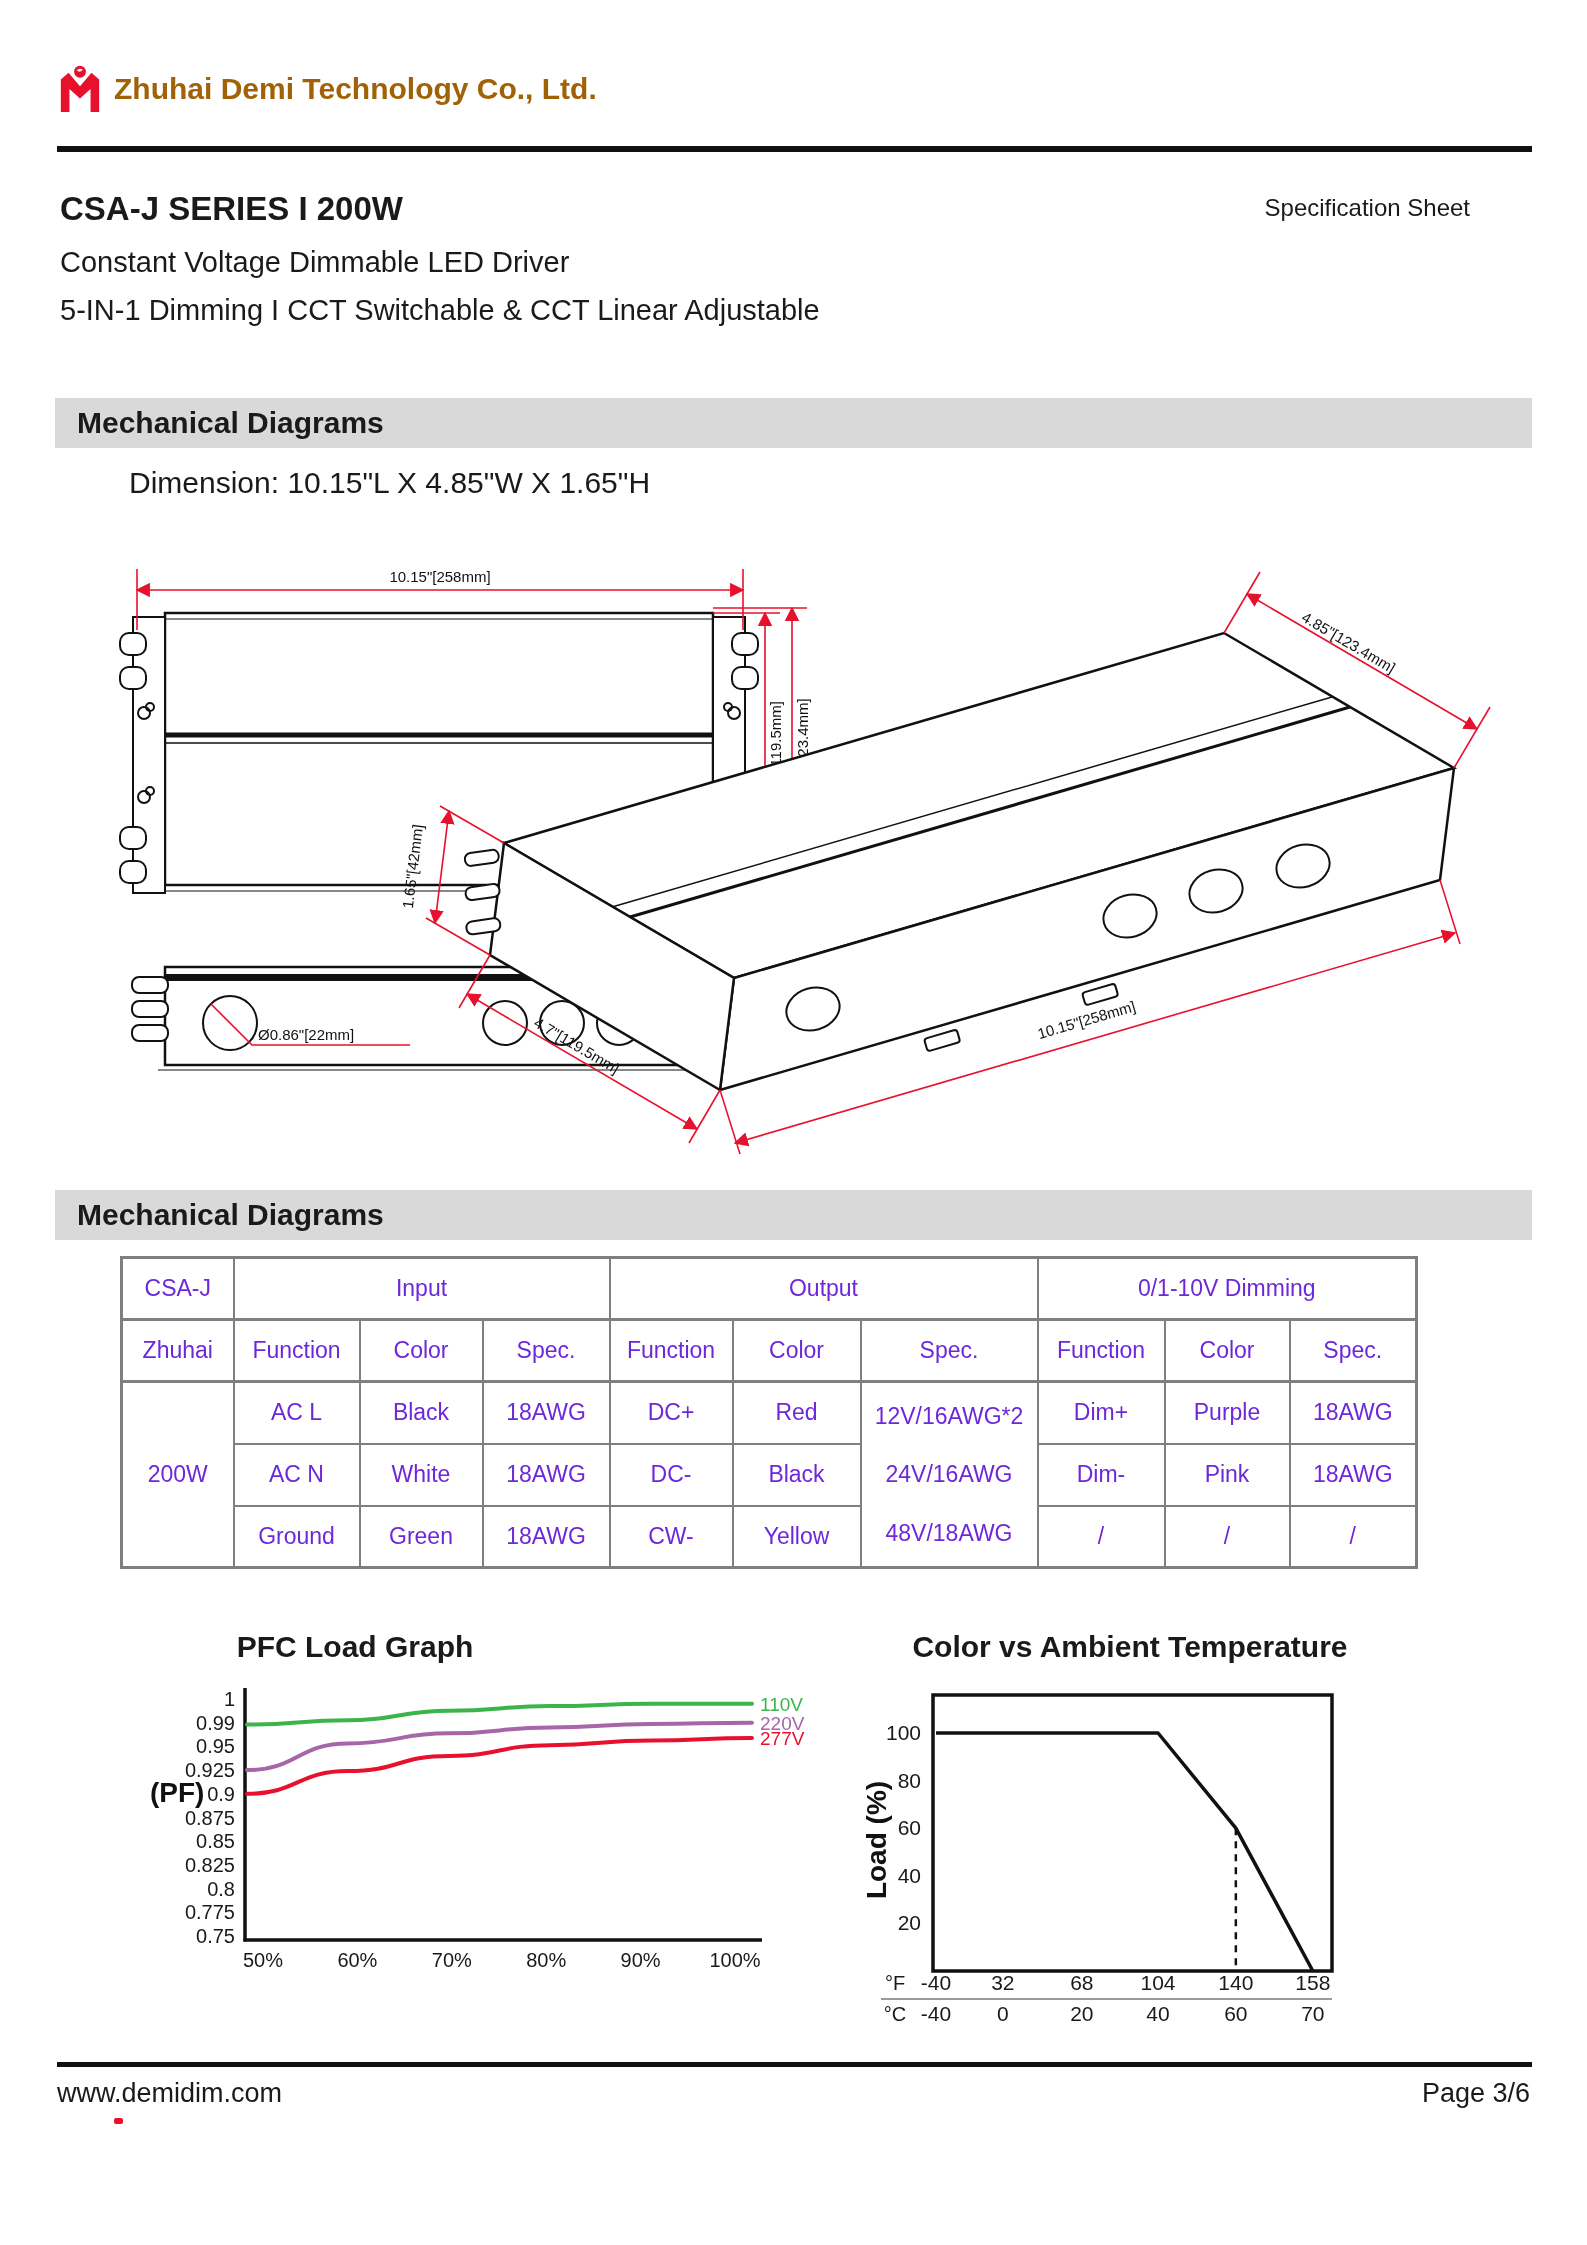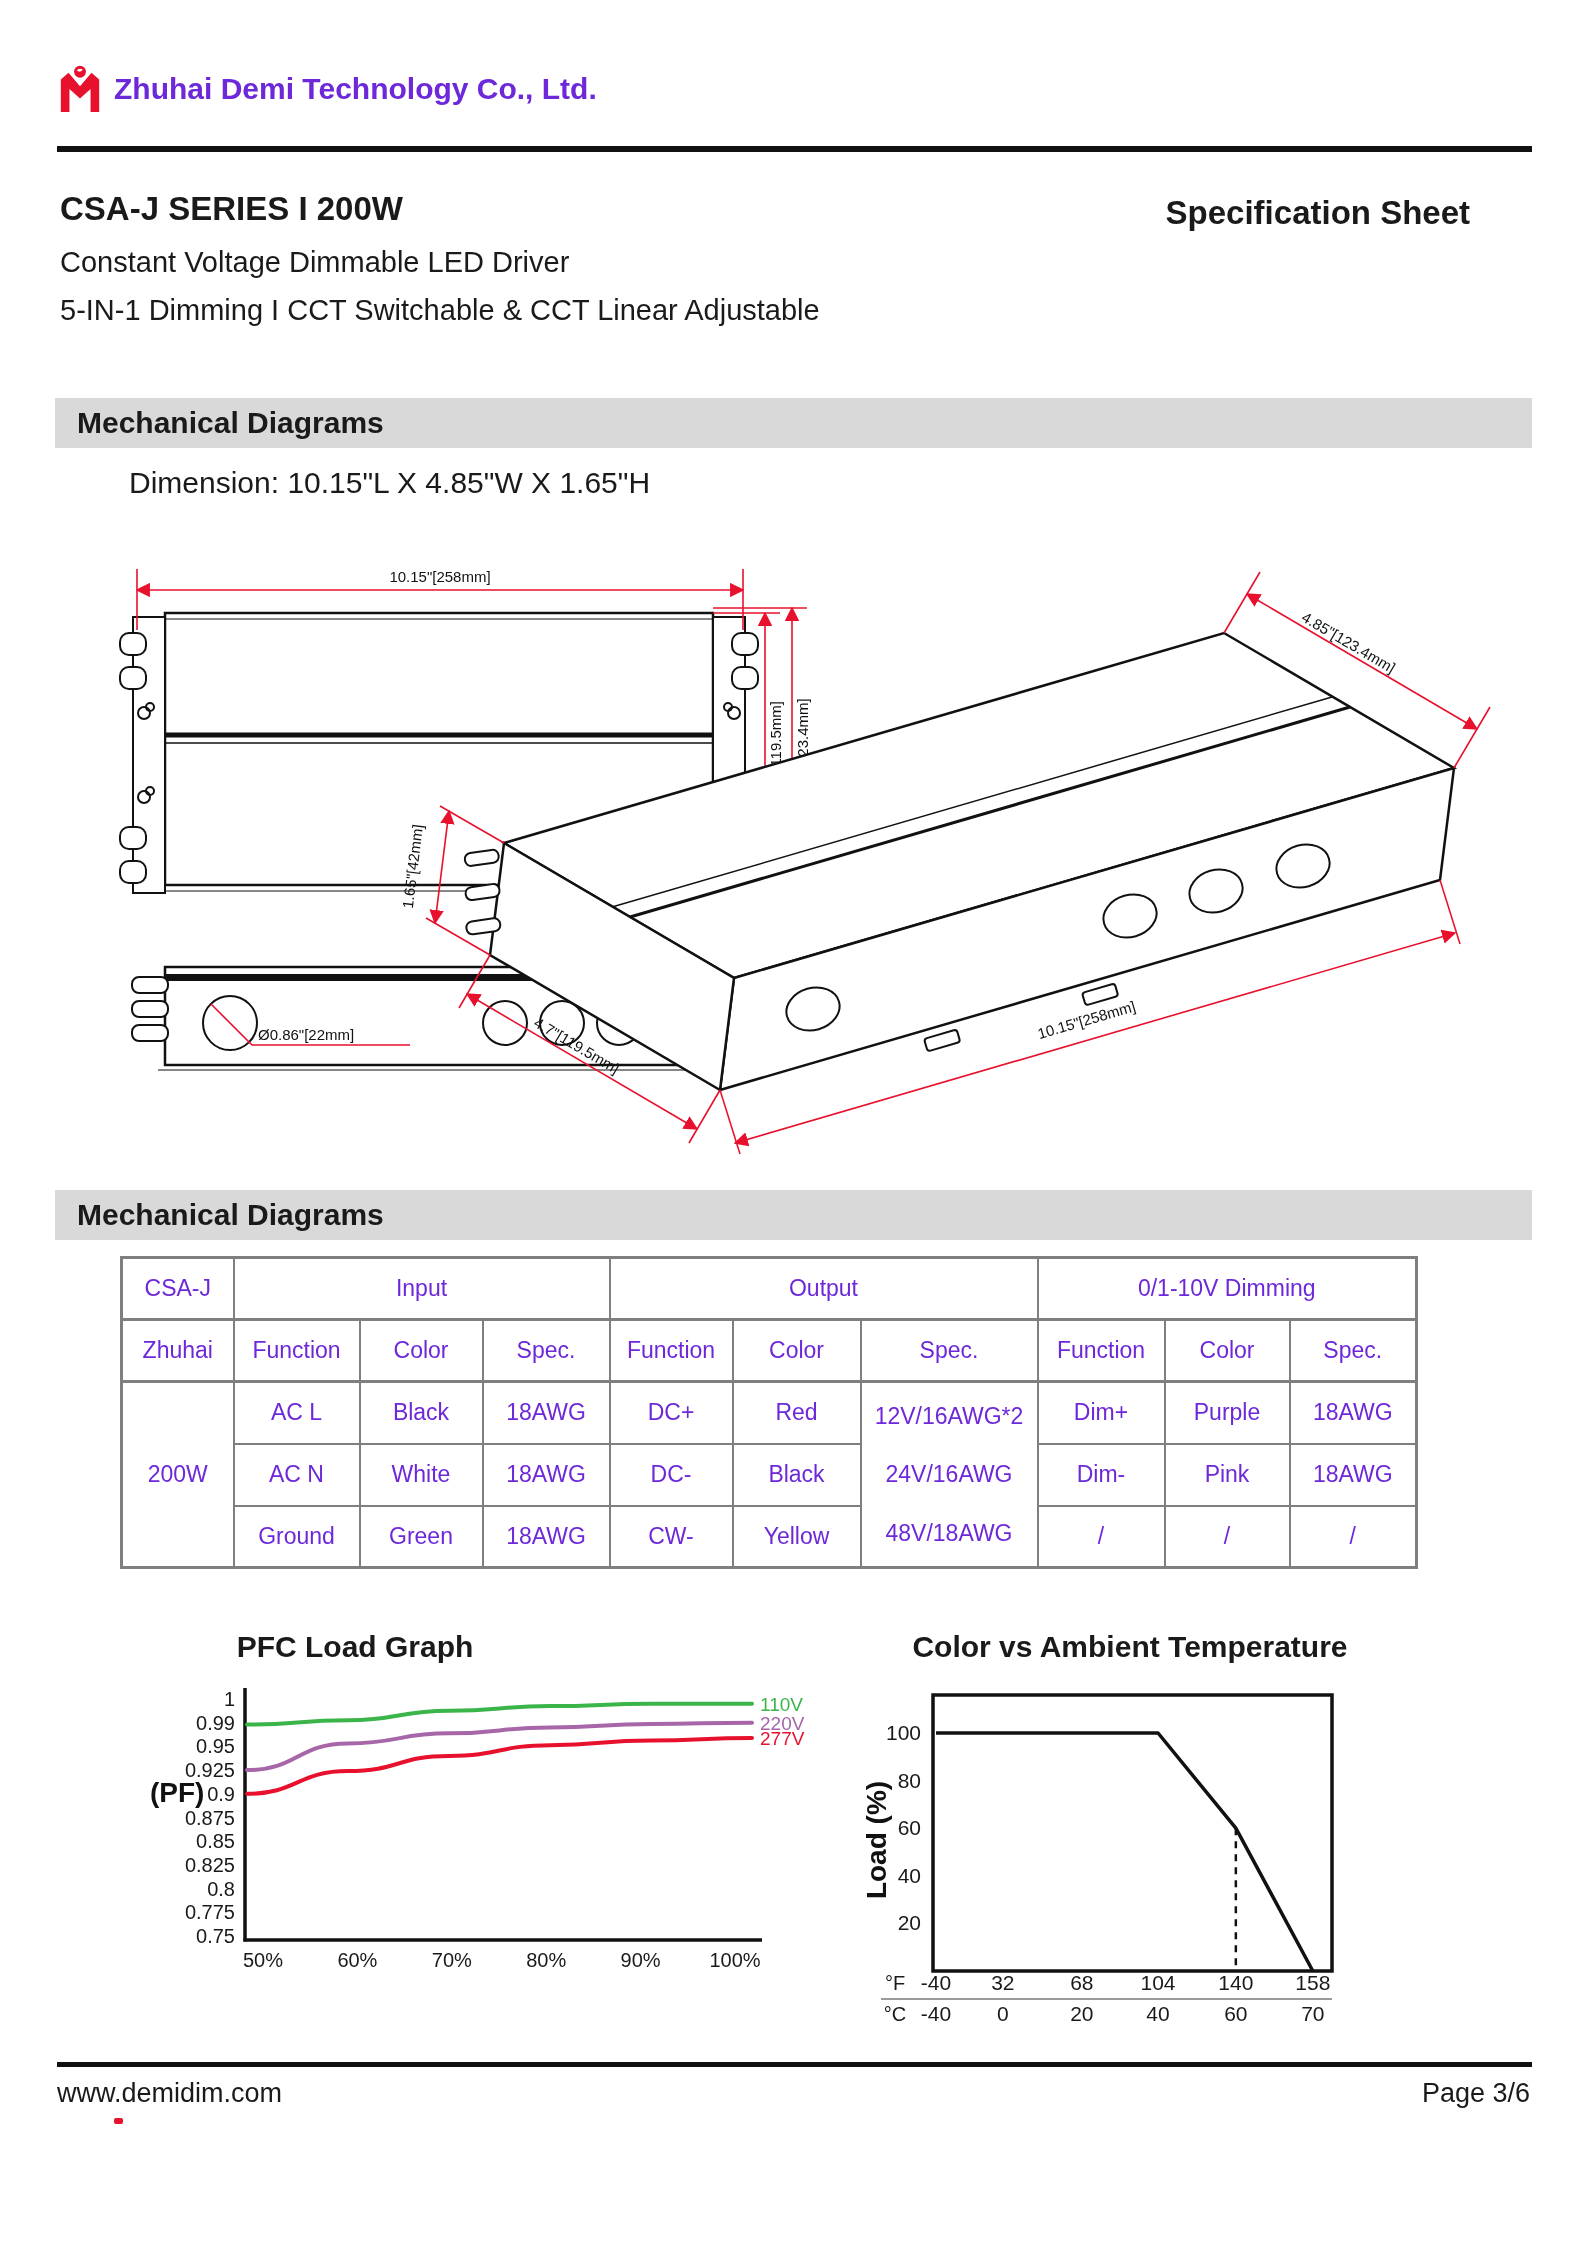--- a/index.html
+++ b/index.html
@@ -1,28 +1,28 @@
 <!DOCTYPE html>
 <html><head>
 <meta charset="utf-8">
 <style>
   * { margin:0; padding:0; box-sizing:border-box; }
   body { background:#ffffff; font-family:"Liberation Sans", sans-serif; color:#1a1a1a; }
   #page { position:relative; width:1587px; height:2245px; background:#fff; overflow:hidden; }
 
   
   .logo { position:absolute; left:57px; top:64px; }
-  .company { position:absolute; left:114px; top:72px; font-size:30px; font-weight:bold; color:#6d28d9; }
+  .company { position:absolute; left:114px; top:72px; font-size:30px; font-weight:bold; color:#a16207; }
   .rule { position:absolute; left:57px; width:1475px; background:#111; }
   .rule-top { top:146px; height:6px; }
   .rule-bottom { top:2062px; height:5px; }
 
   
   .series-title { position:absolute; left:60px; top:190px; font-size:33px; font-weight:bold; }
-  .sheet-label  { position:absolute; right:117px; top:194px; font-size:33px; font-weight:bold; }
+  .sheet-label  { position:absolute; right:117px; top:194px; font-size:24px; font-weight:normal; }
   .subtitle1 { position:absolute; left:60px; top:246px; font-size:29px; }
   .subtitle2 { position:absolute; left:60px; top:294px; font-size:29px; }
 
   .secbar { position:absolute; left:55px; width:1477px; height:50px; background:#d9d9d9;
             font-size:30px; font-weight:bold; line-height:50px; padding-left:22px; }
   .secbar1 { top:398px; } .secbar2 { top:1190px; }
 
   .dim-note { position:absolute; left:129px; top:466px; font-size:30px; }
 
   .drawings { position:absolute; left:80px; top:555px; }

